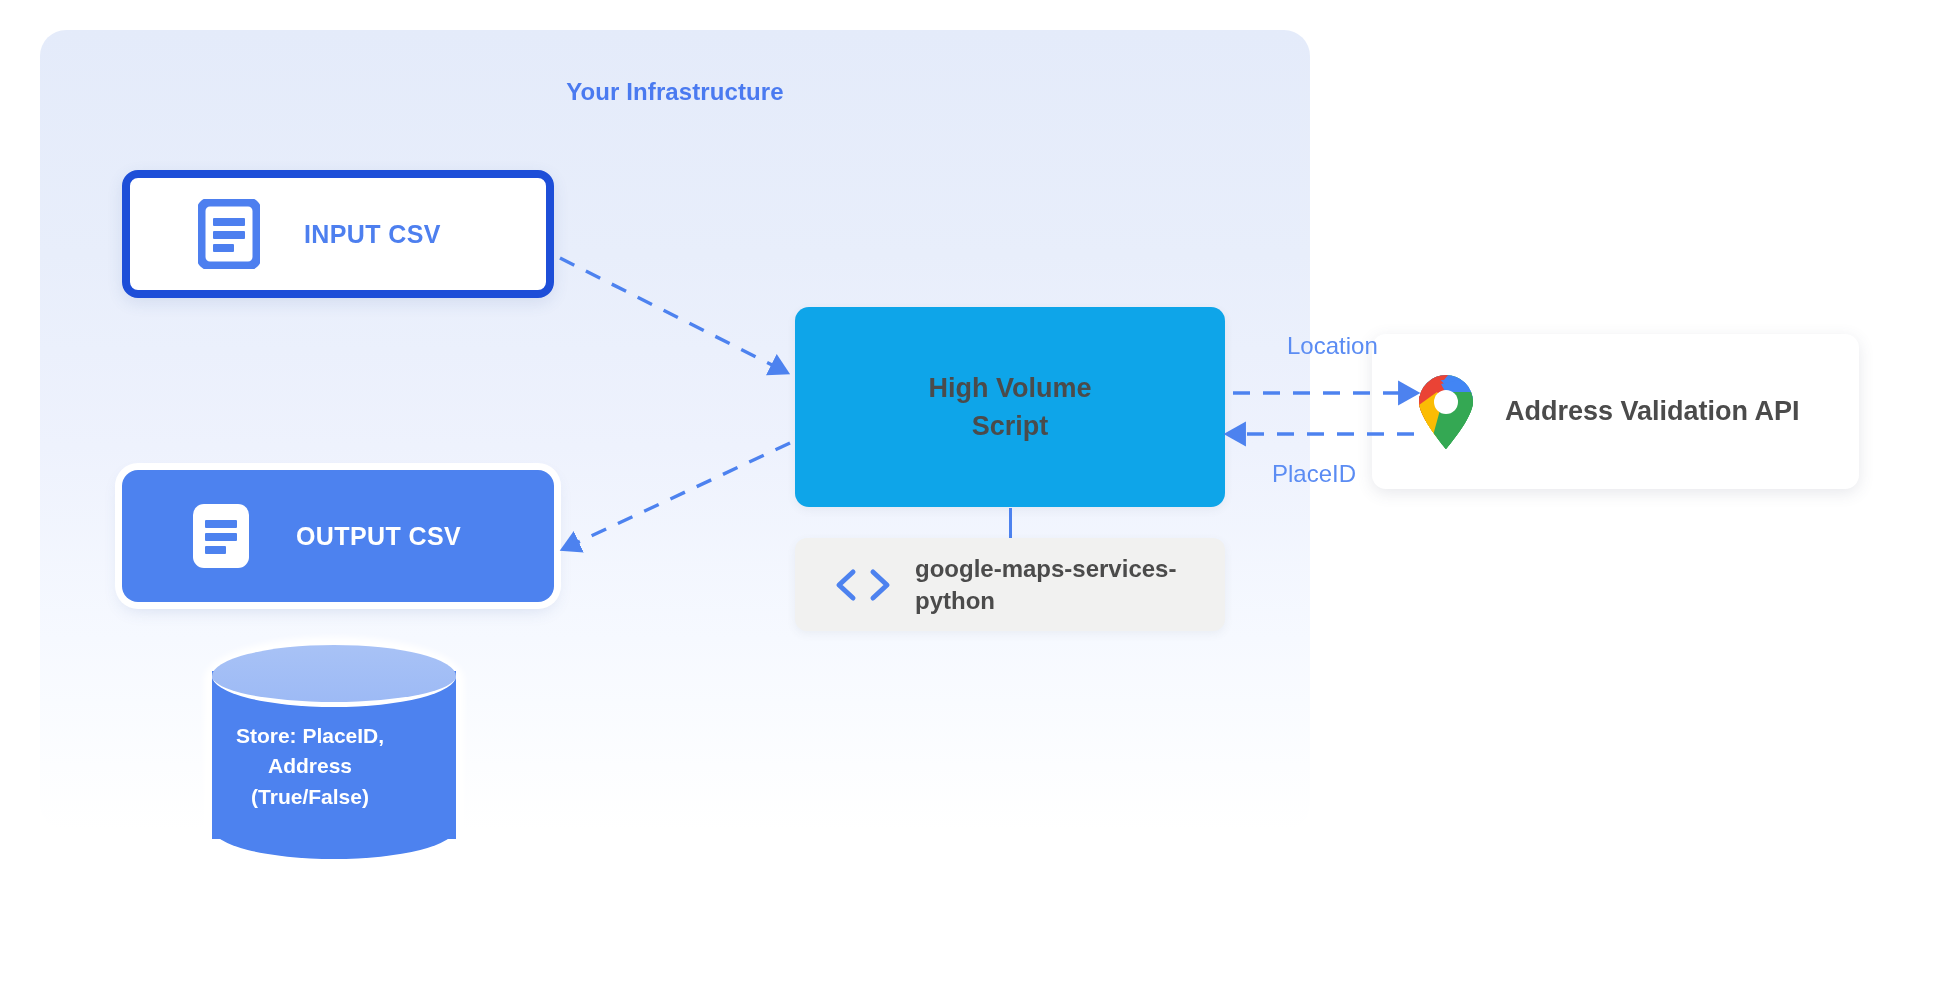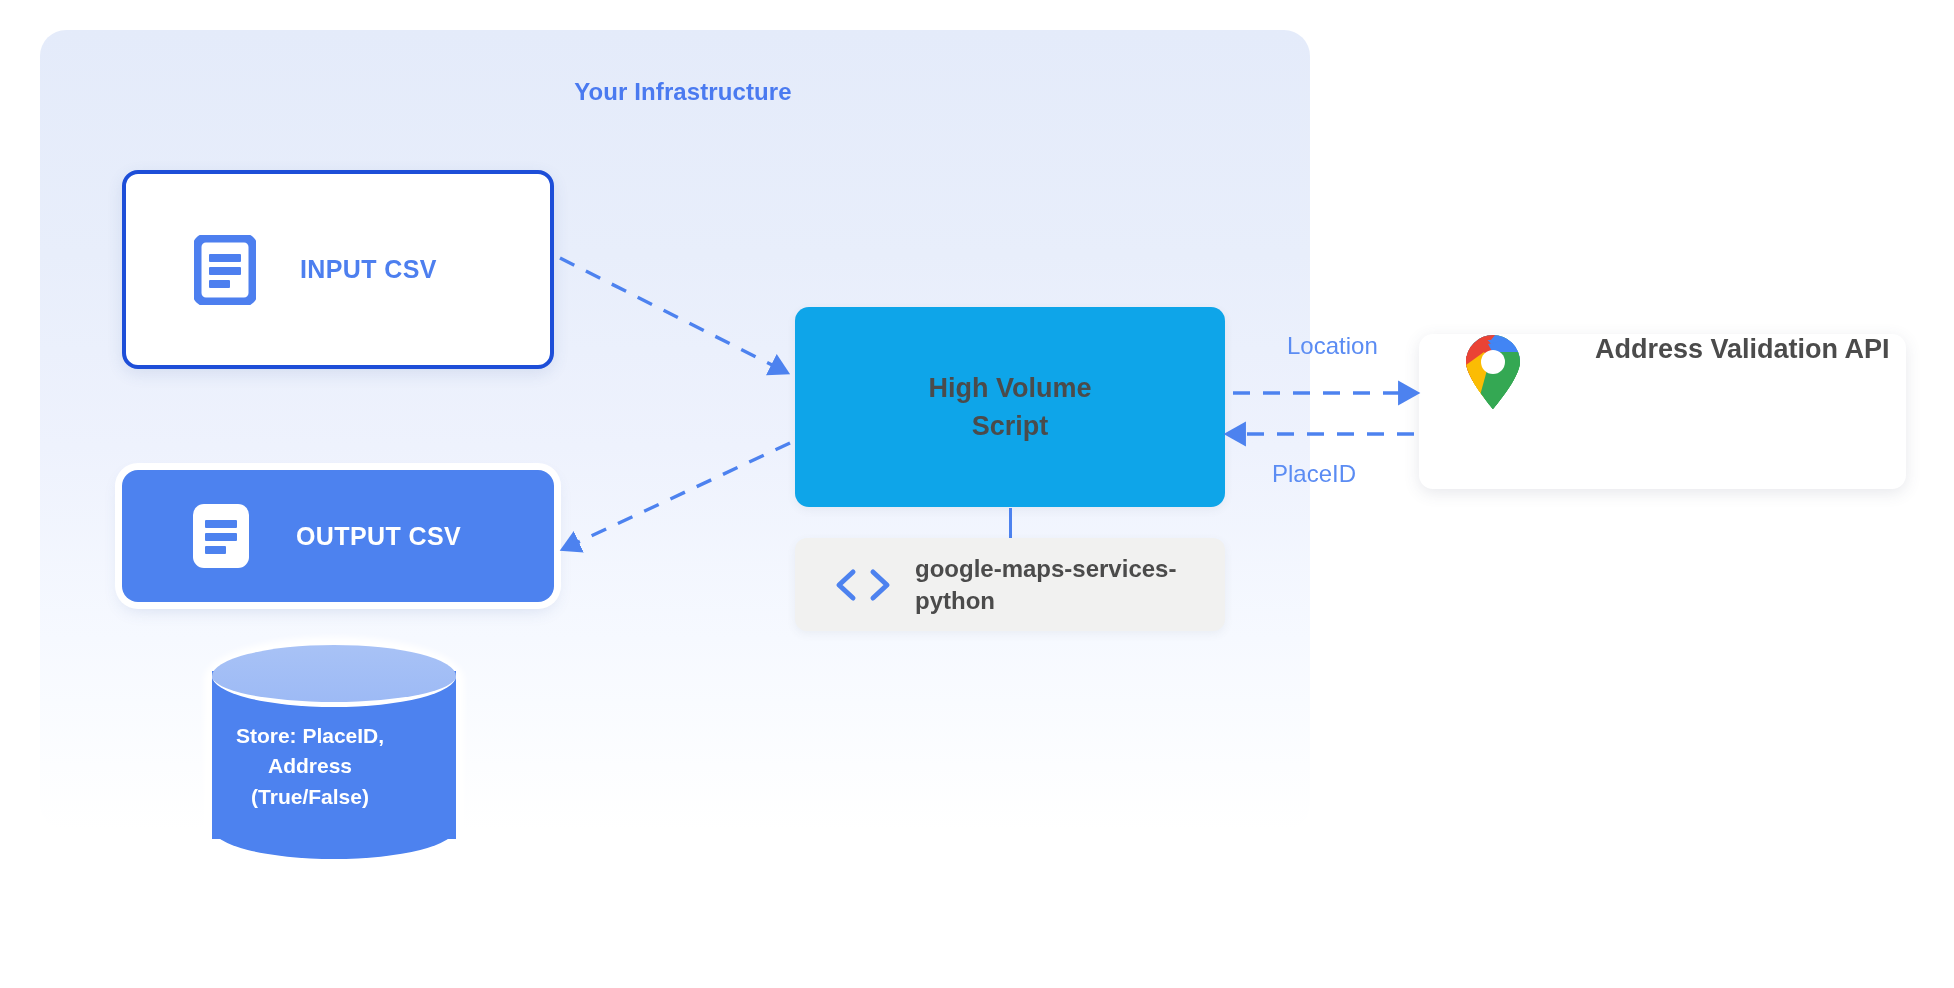--- a/index.html
+++ b/index.html
@@ -38,40 +38,39 @@
   .infra-title {
     position: absolute;
     left: 40px;
     top: 78px;
     width: 1270px;
     text-align: center;
     color: #4a7af0;
     font-size: 24px;
     font-weight: bold;
     letter-spacing: .1px;
-    margin-left: 8px;
   }
 
   
   .card {
     position: absolute;
     box-sizing: border-box;
     border-radius: 16px;
     display: flex;
     align-items: center;
   }
 
   
   .input-csv {
     left: 122px;
     top: 170px;
     width: 432px;
-    height: 199px;
-    background: #ffffff;
-    border: 4px solid #1d4ed8;
+    height: 128px;
+    background: #ffffff;
+    border: 8px solid #1d4ed8;
     box-shadow: 0 5px 16px rgba(60,90,160,.12);
   }
   
   .output-csv {
     left: 122px;
     top: 470px;
     width: 432px;
     height: 132px;
     background: #4d82ef;
     box-shadow: 0 0 0 7px #ffffff, 0 7px 18px rgba(60,90,160,.18);
@@ -145,29 +144,29 @@
     left: 1009px;
     top: 508px;
     width: 3px;
     height: 33px;
     background: #4d82ef;
   }
 
   
   .api-box {
     position: absolute;
-    left: 1419px;
+    left: 1372px;
     top: 334px;
     width: 487px;
     height: 155px;
     border-radius: 14px;
     background: #ffffff;
     display: flex;
+    align-items: center;
     box-shadow: 0 4px 16px rgba(70,80,110,.13);
-    gap: 43px;
   }
   .maps-pin {
     flex: 0 0 auto;
     margin-left: 43px;
     width: 62px;
     height: 76px;
   }
   .api-label {
     margin-left: 28px;
     font-size: 27px;

